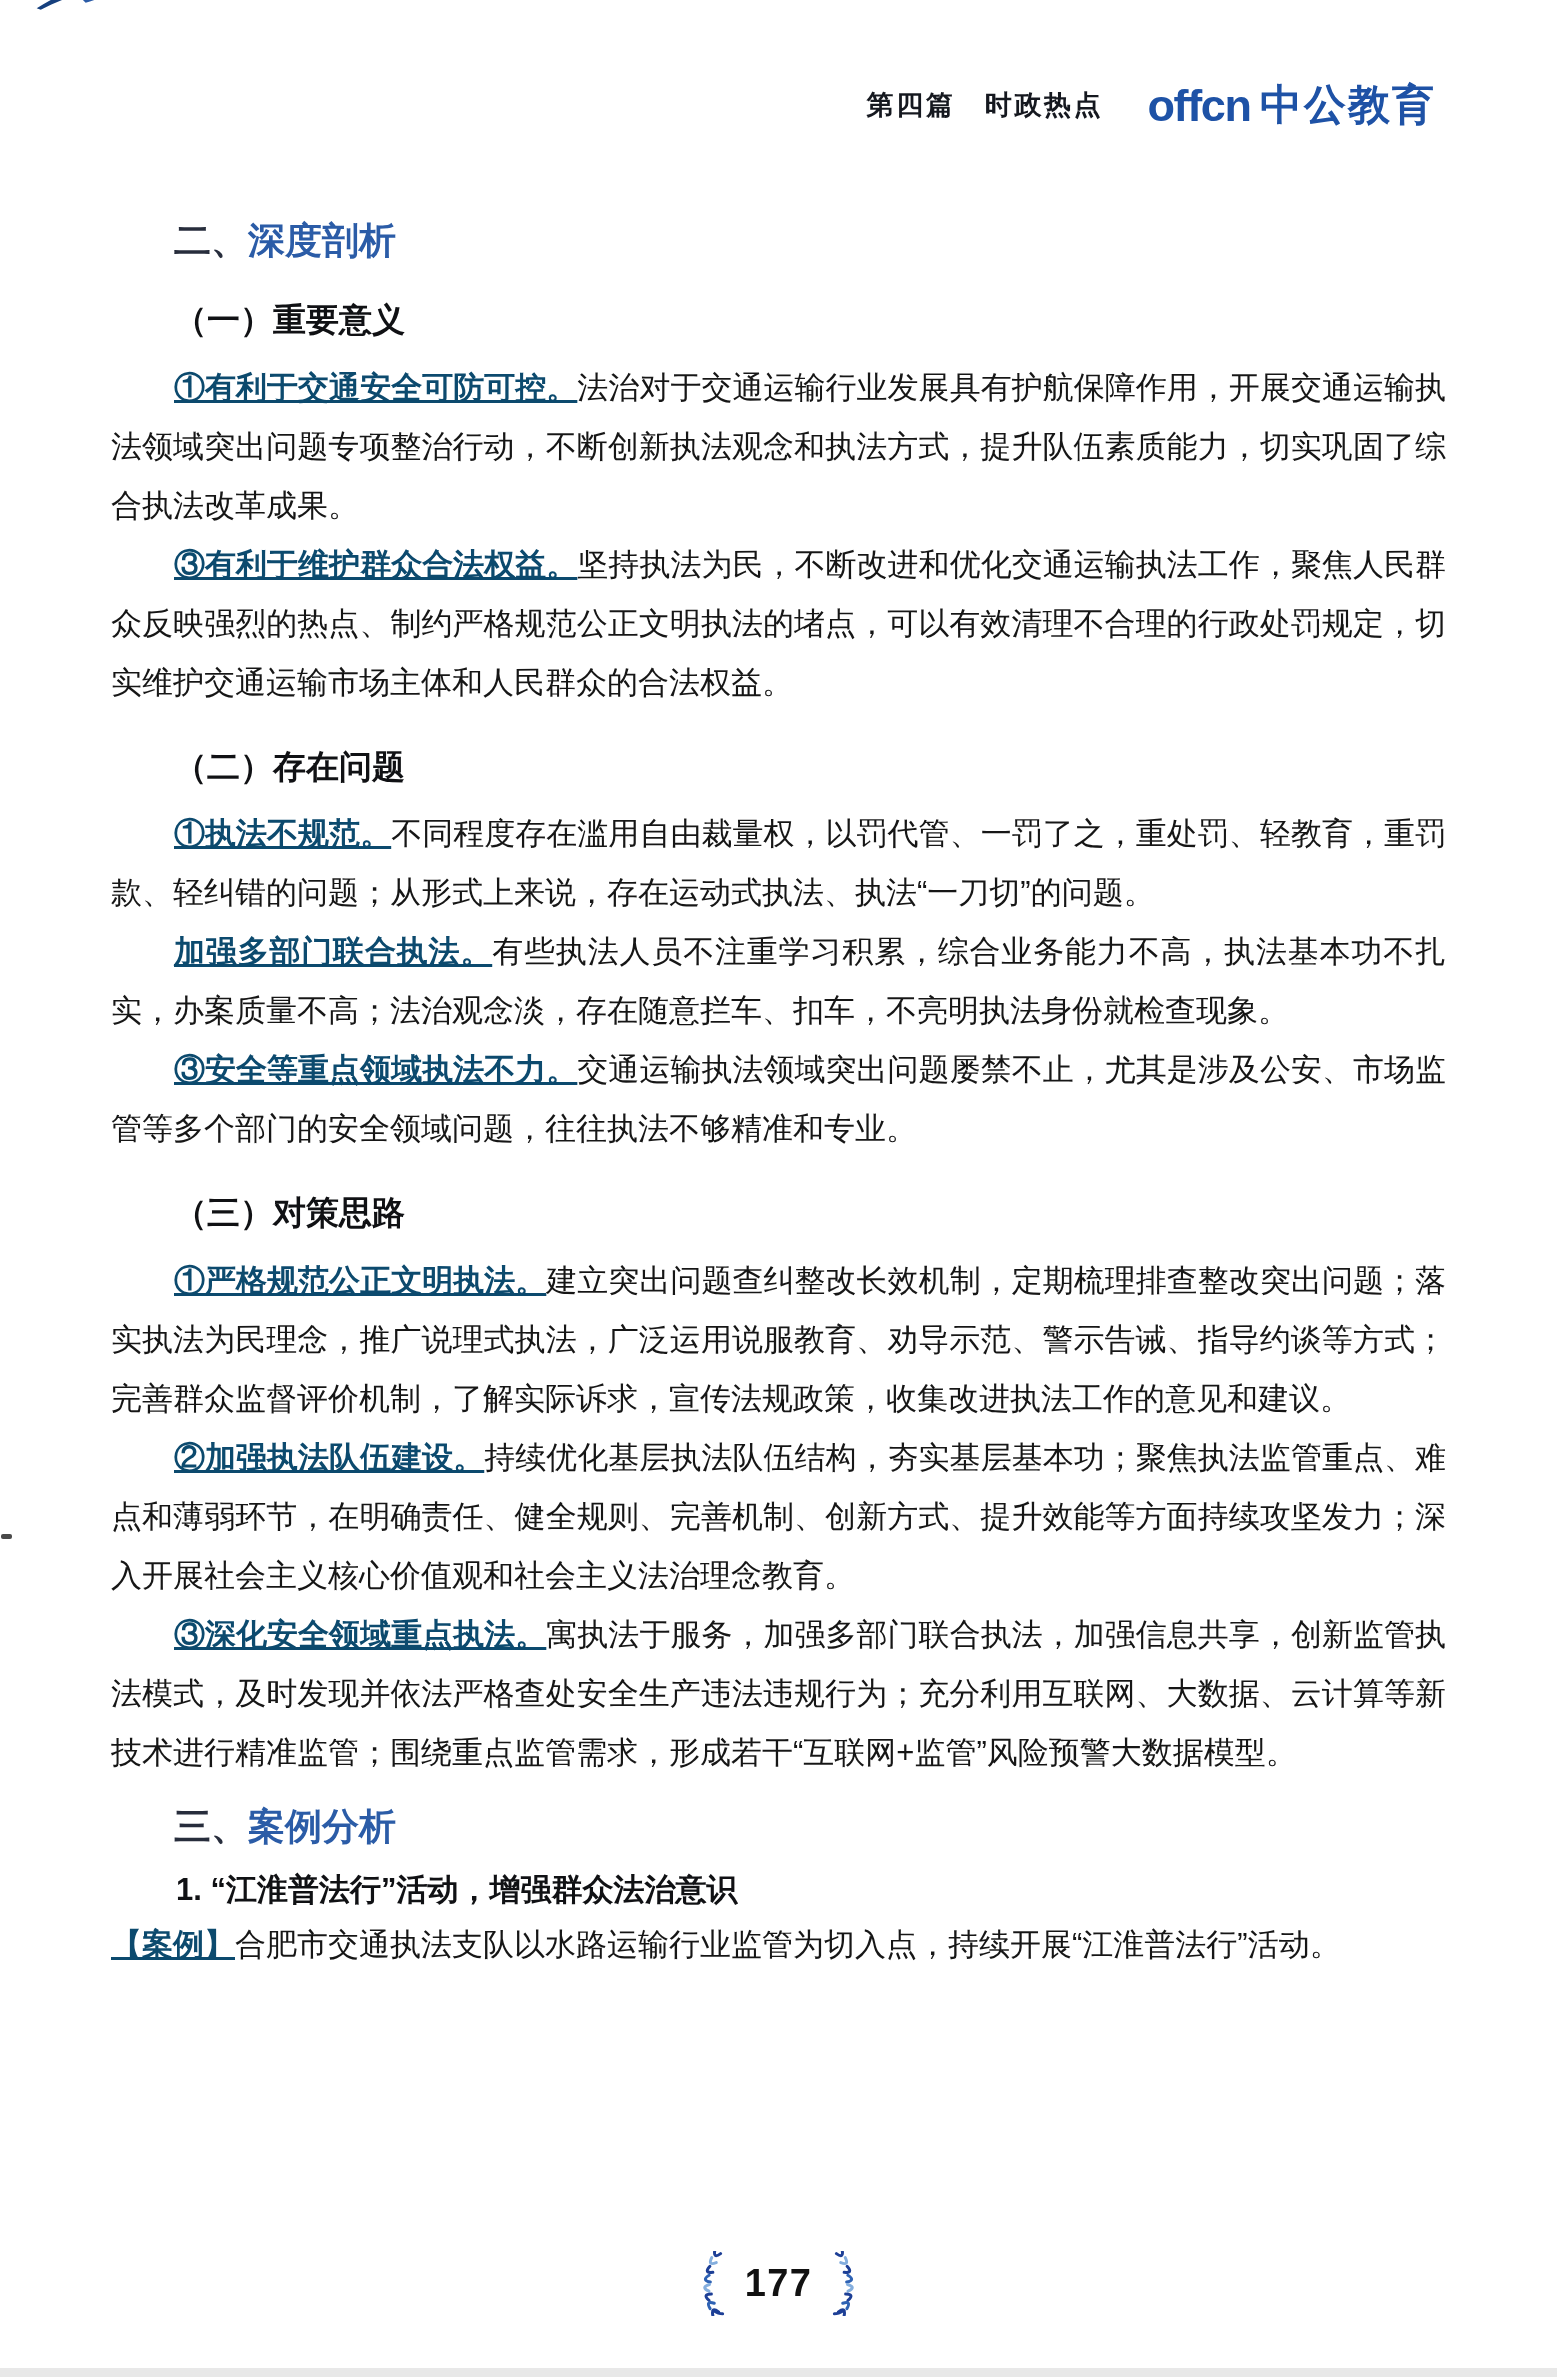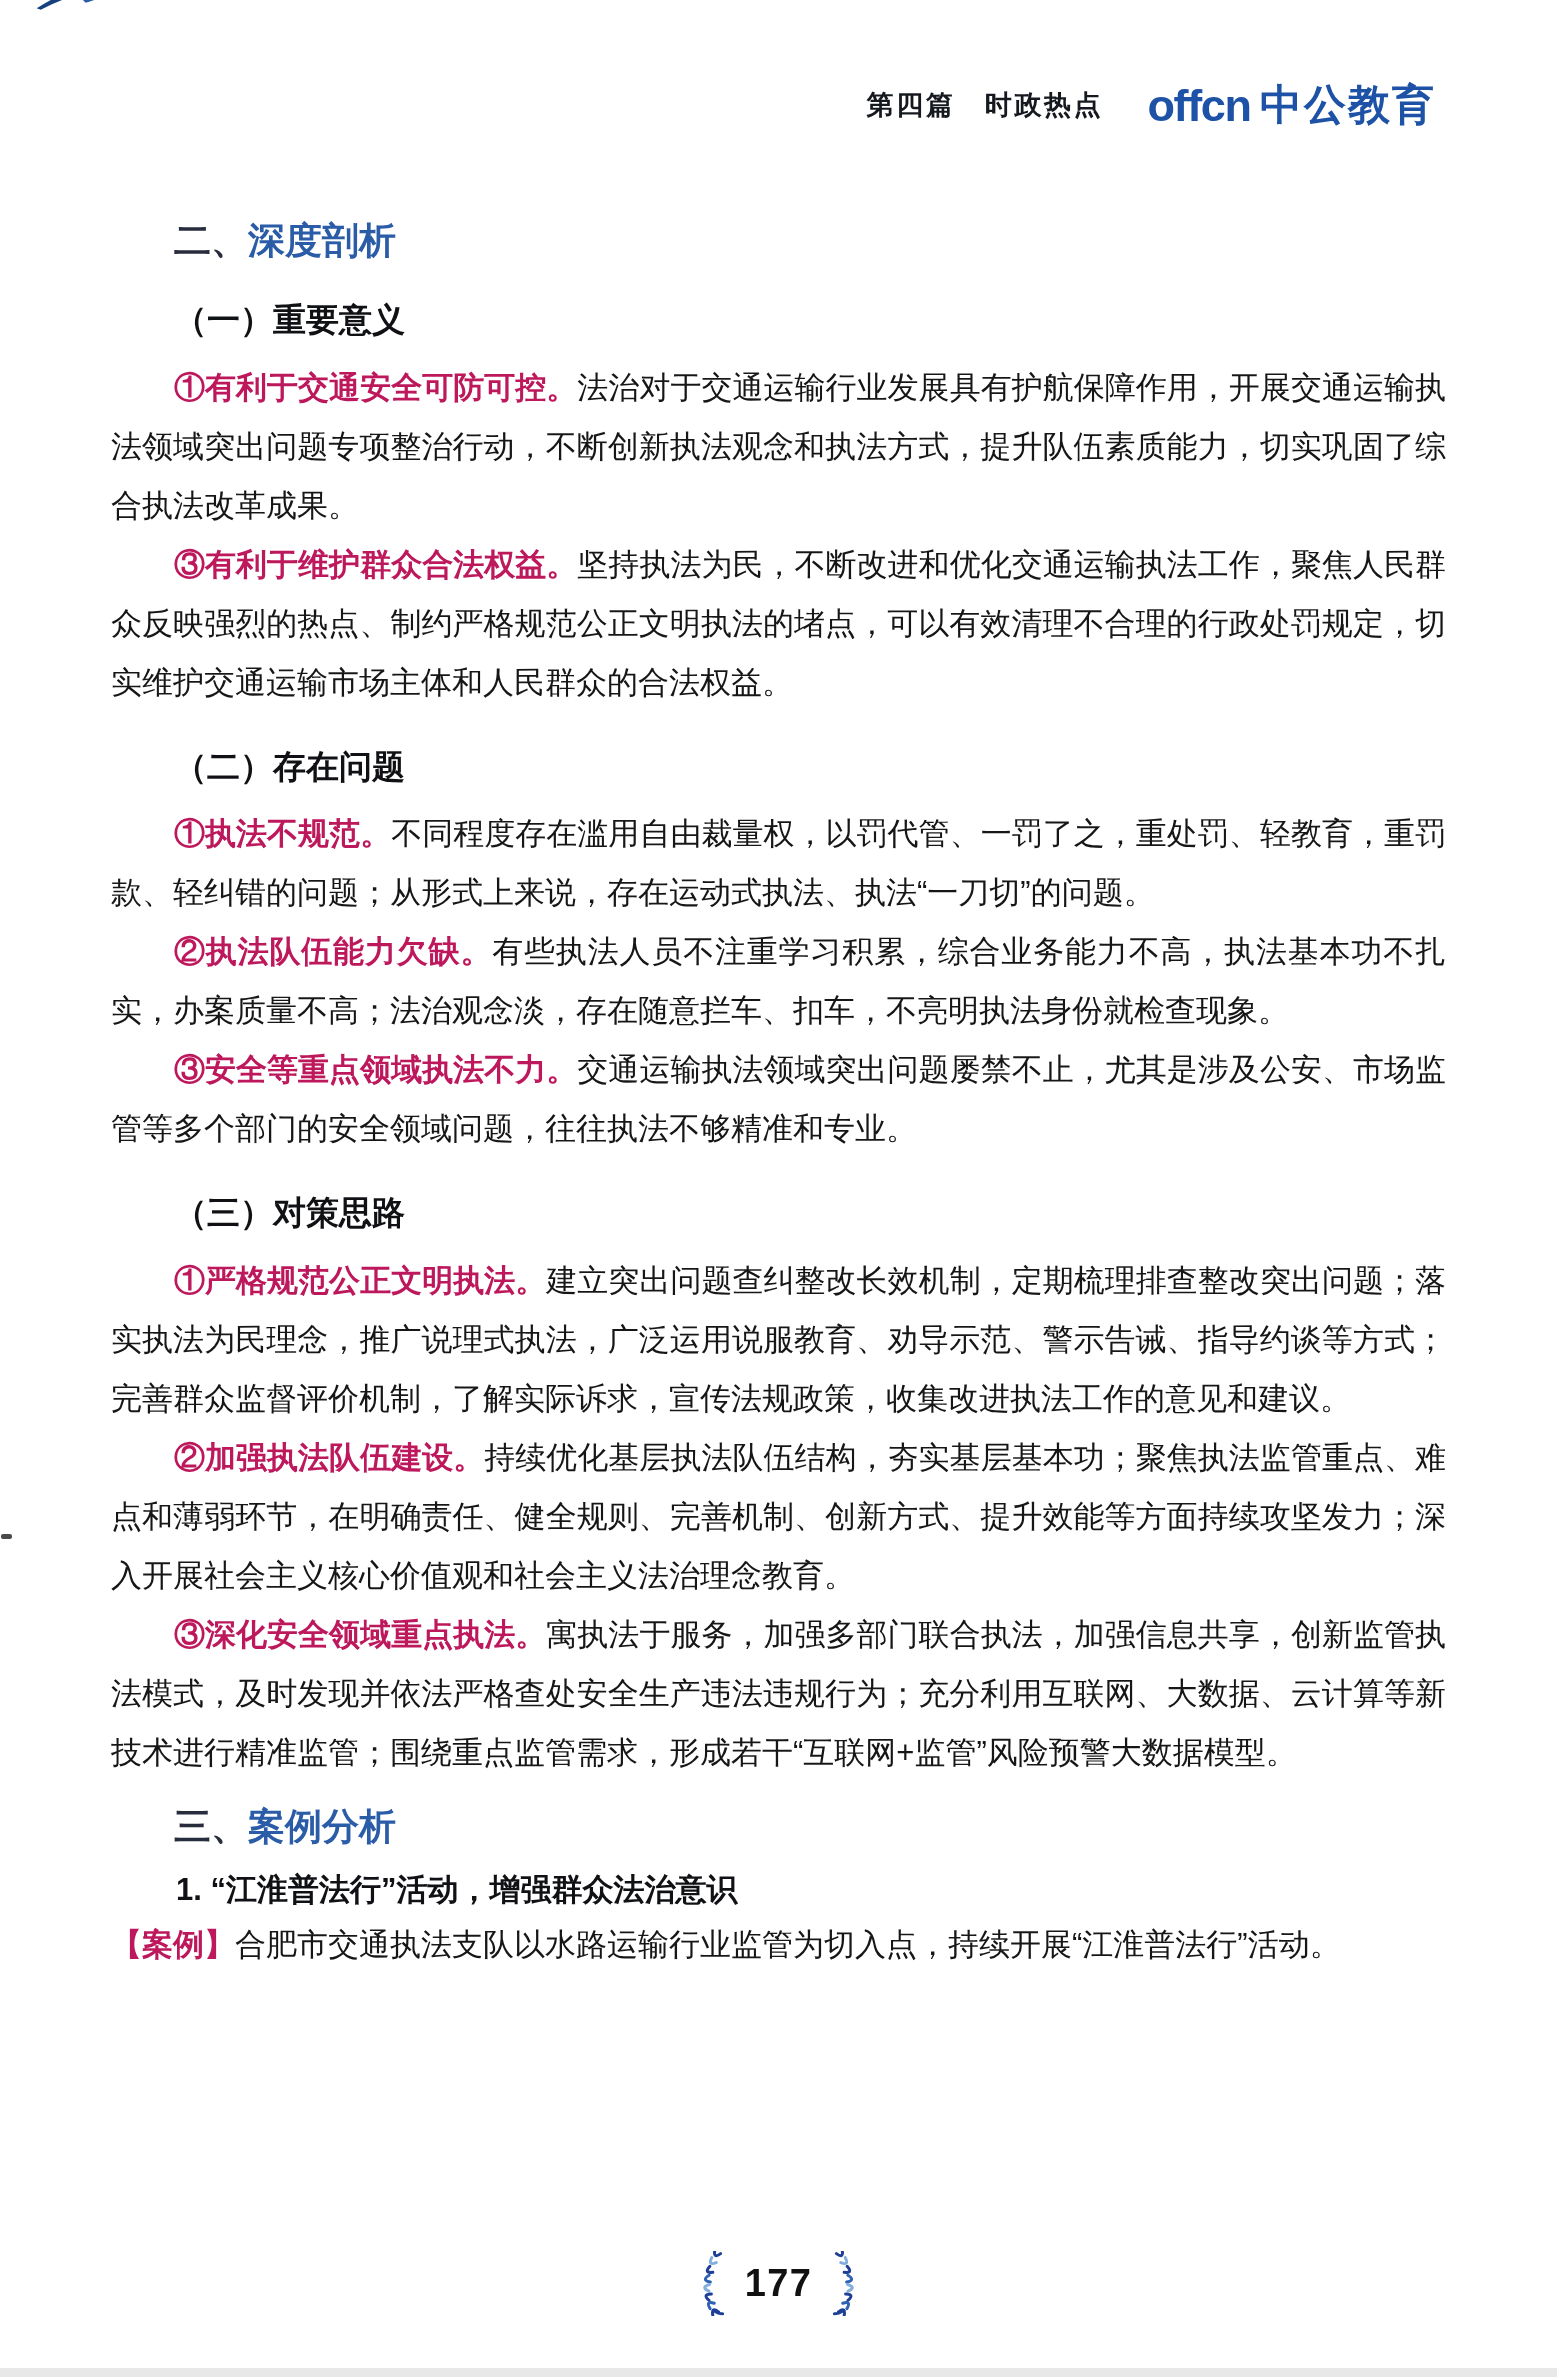--- a/index.html
+++ b/index.html
@@ -49,21 +49,21 @@
   .case-h {
     margin: 17.7px 0 5.5px 65px;
     font-size: 31px; line-height: 41px; font-weight: 700; color: #101114;
   }
   .body-par {
     font-size: 31px; line-height: 59px;
     text-align: justify; text-justify: inter-ideograph;
     color: #161616;
     text-indent: 63px;
   }
-  .body-par .lead { font-weight: 700; color: #be185d; }
+  .body-par .lead { font-weight: 700; color: #0c4a6e; text-decoration: underline; }
   .body-par.no-indent { text-indent: 0; }
   
   .footer {
     position: absolute; left: 0; right: 0; top: 2251px;
     display: flex; justify-content: center; align-items: center; gap: 19px;
   }
   .page-num { font-size: 38px; font-weight: 700; color: #111; letter-spacing: 1.4px; }
   .laurel { width: 31px; height: 65px; }
   .laurel.right { transform: scaleX(-1); }
   
@@ -97,21 +97,21 @@
     <div class="h2">
       <span class="h2-num">二、</span><span class="h2-title">深度剖析</span>
     </div>
 
     <div class="h3">（一）重要意义</div>
     <p class="body-par"><span class="lead">①有利于交通安全可防可控。</span><span>法治对于交通运输行业发展具有护航保障作用，开展交通运输执法领域突出问题专项整治行动，不断创新执法观念和执法方式，提升队伍素质能力，切实巩固了综合执法改革成果。</span></p>
     <p class="body-par"><span class="lead">③有利于维护群众合法权益。</span><span>坚持执法为民，不断改进和优化交通运输执法工作，聚焦人民群众反映强烈的热点、制约严格规范公正文明执法的堵点，可以有效清理不合理的行政处罚规定，切实维护交通运输市场主体和人民群众的合法权益。</span></p>
 
     <div class="h3 tight">（二）存在问题</div>
     <p class="body-par"><span class="lead">①执法不规范。</span><span>不同程度存在滥用自由裁量权，以罚代管、一罚了之，重处罚、轻教育，重罚款、轻纠错的问题；从形式上来说，存在运动式执法、执法“一刀切”的问题。</span></p>
-    <p class="body-par"><span class="lead">②执法队伍能力欠缺。</span><span>有些执法人员不注重学习积累，综合业务能力不高，执法基本功不扎实，办案质量不高；法治观念淡，存在随意拦车、扣车，不亮明执法身份就检查现象。</span></p>
+    <p class="body-par"><span class="lead">加强多部门联合执法。</span><span>有些执法人员不注重学习积累，综合业务能力不高，执法基本功不扎实，办案质量不高；法治观念淡，存在随意拦车、扣车，不亮明执法身份就检查现象。</span></p>
     <p class="body-par"><span class="lead">③安全等重点领域执法不力。</span><span>交通运输执法领域突出问题屡禁不止，尤其是涉及公安、市场监管等多个部门的安全领域问题，往往执法不够精准和专业。</span></p>
 
     <div class="h3">（三）对策思路</div>
     <p class="body-par"><span class="lead">①严格规范公正文明执法。</span><span>建立突出问题查纠整改长效机制，定期梳理排查整改突出问题；落实执法为民理念，推广说理式执法，广泛运用说服教育、劝导示范、警示告诫、指导约谈等方式；完善群众监督评价机制，了解实际诉求，宣传法规政策，收集改进执法工作的意见和建议。</span></p>
     <p class="body-par"><span class="lead">②加强执法队伍建设。</span><span>持续优化基层执法队伍结构，夯实基层基本功；聚焦执法监管重点、难点和薄弱环节，在明确责任、健全规则、完善机制、创新方式、提升效能等方面持续攻坚发力；深入开展社会主义核心价值观和社会主义法治理念教育。</span></p>
     <p class="body-par"><span class="lead">③深化安全领域重点执法。</span><span>寓执法于服务，加强多部门联合执法，加强信息共享，创新监管执法模式，及时发现并依法严格查处安全生产违法违规行为；充分利用互联网、大数据、云计算等新技术进行精准监管；围绕重点监管需求，形成若干“互联网+监管”风险预警大数据模型。</span></p>
 
     <div class="h2 second">
       <span class="h2-num">三、</span><span class="h2-title">案例分析</span>
     </div>

